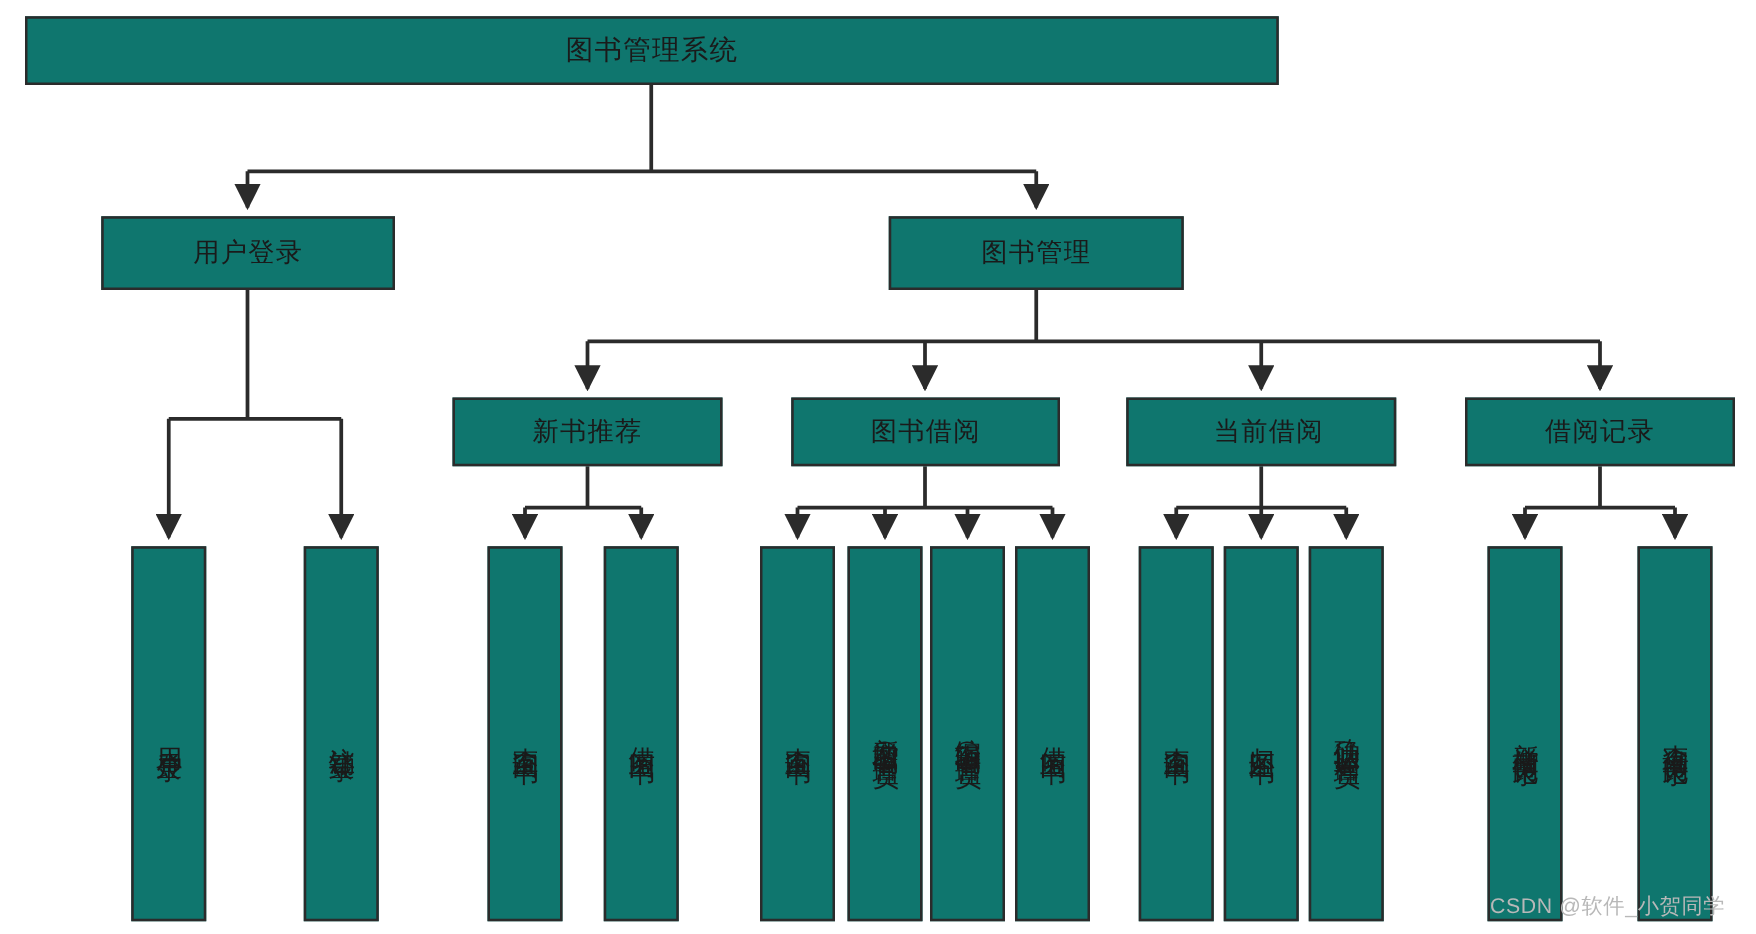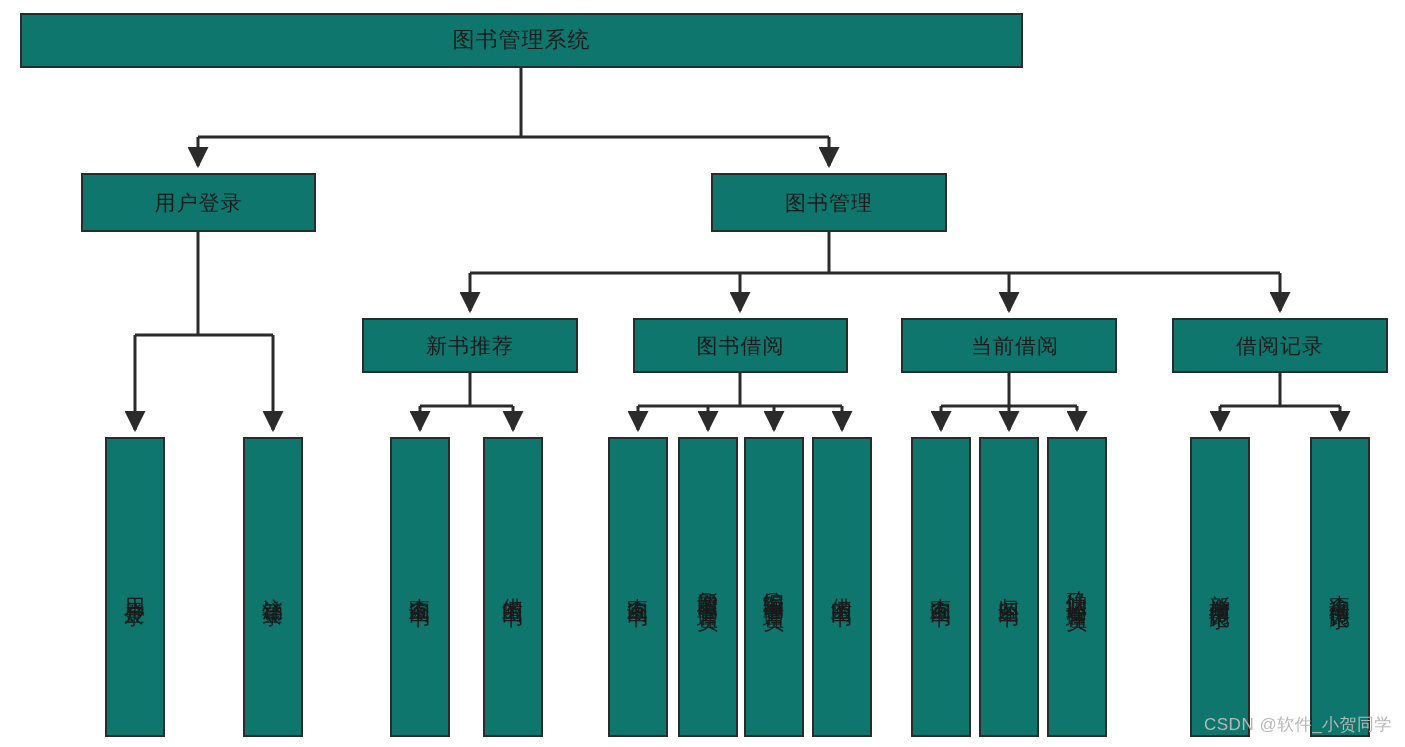--- a/index.html
+++ b/index.html
@@ -57,21 +57,20 @@
     writing-mode: vertical-rl;
     text-orientation: upright;
     display: block;
   }
   .watermark {
     position: absolute;
     font-size: 17px;
     color: #b8b8b8;
     white-space: nowrap;
     letter-spacing: 0.5px;
-    margin-left: 12px;
   }
 </style>
 </head>
 <body>
 
 <div id="canvas">
 
   <svg id="edges" viewBox="0 0 1405 747" width="1405" height="747" aria-hidden="true">
     <defs>
       <marker id="arrow" viewBox="0 0 10 10" refX="9" refY="5" markerWidth="7" markerHeight="7" orient="auto-start-reverse">

